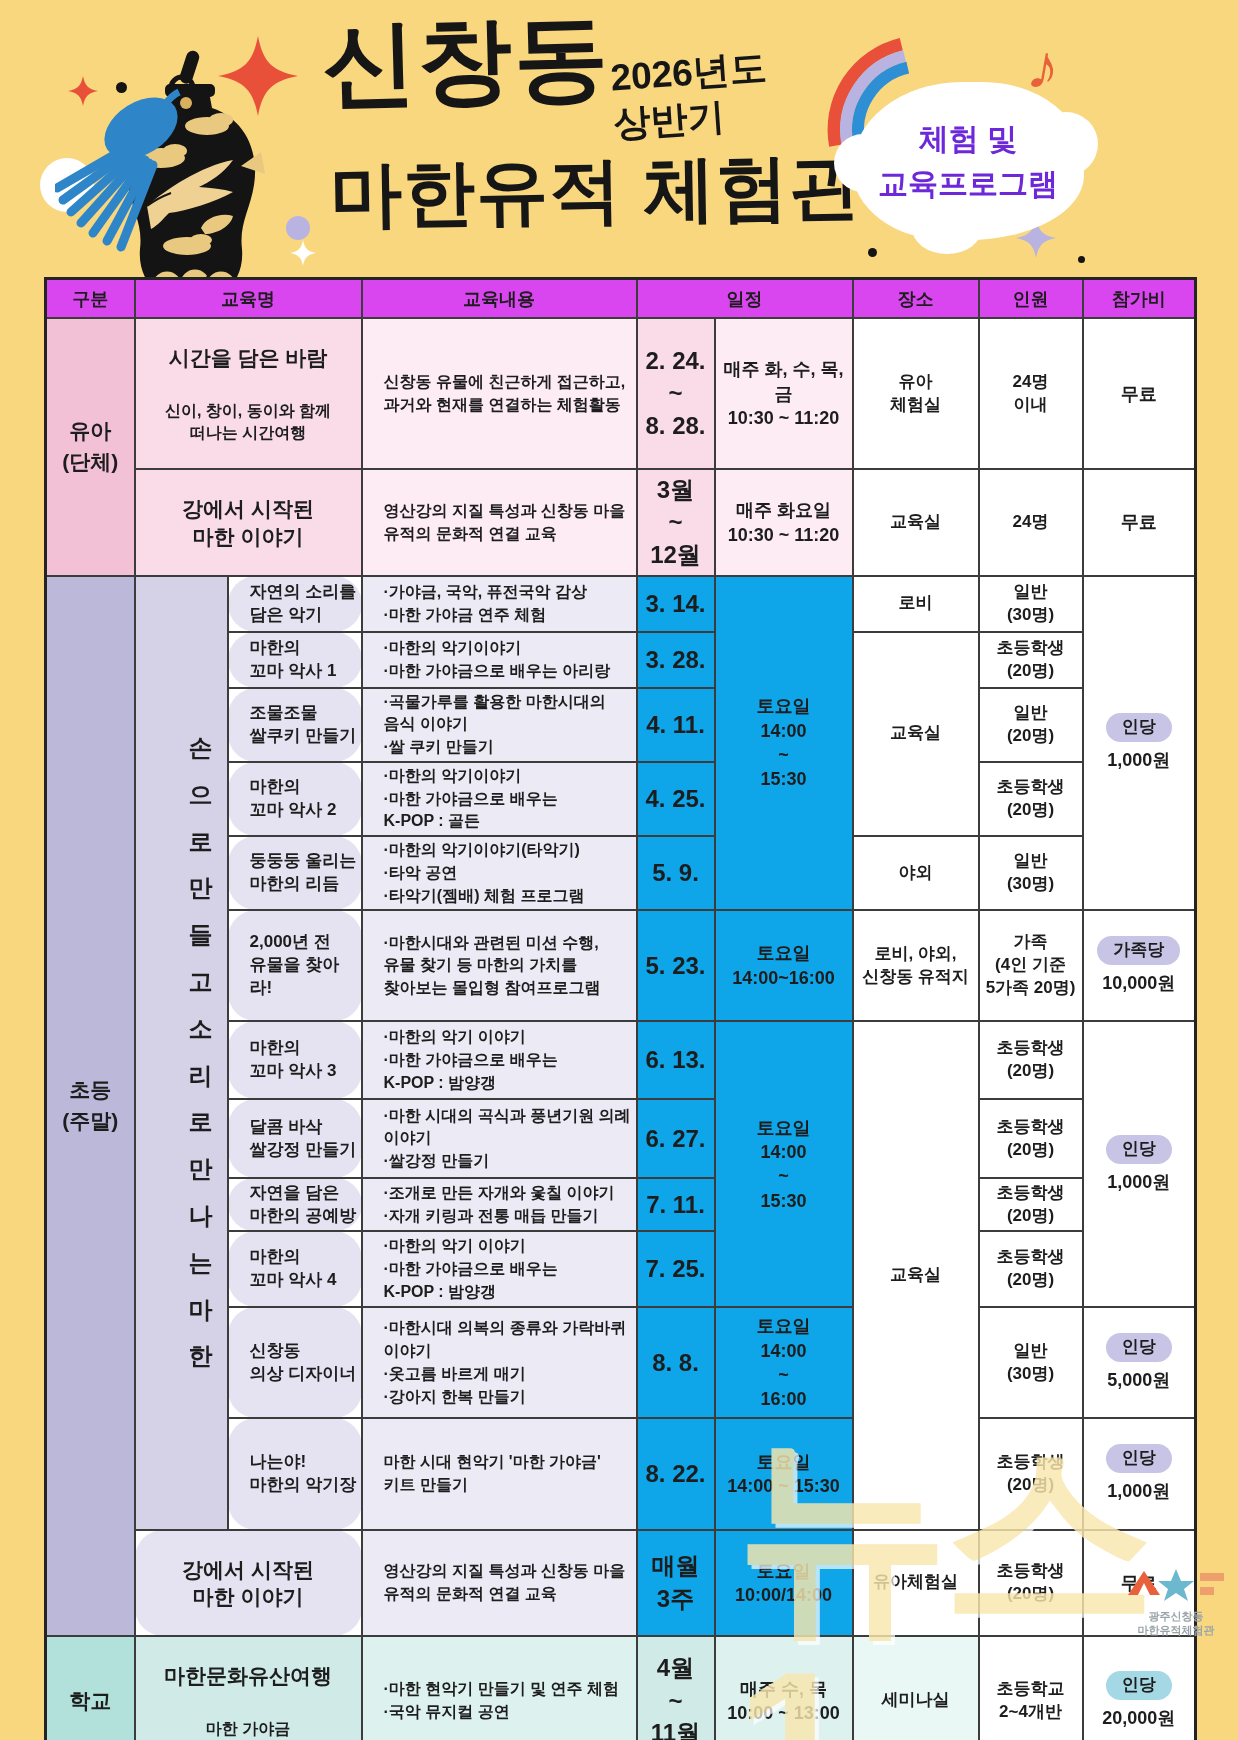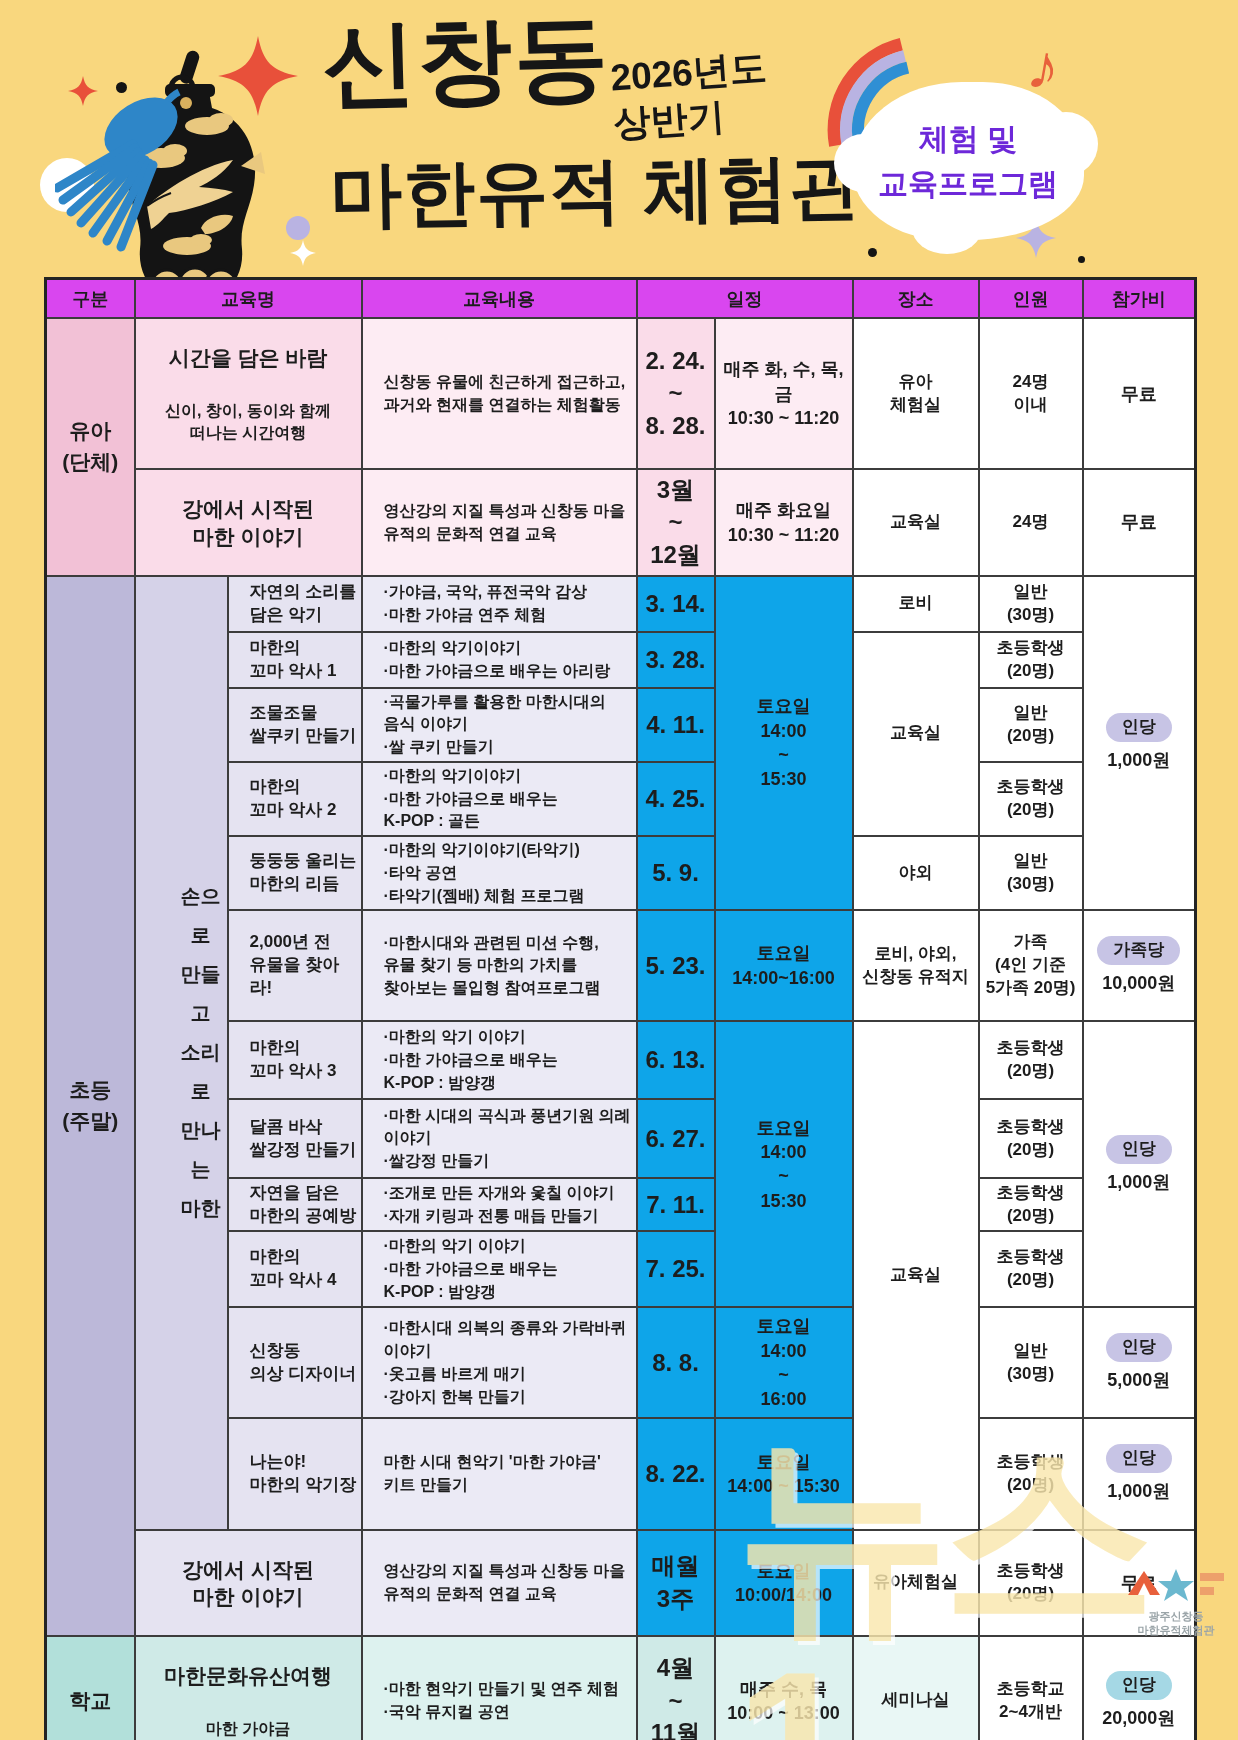--- a/index.html
+++ b/index.html
@@ -25,36 +25,36 @@
   th,td{border:2px solid #3c3c3c;padding:2px 4px;vertical-align:middle;text-align:center;color:#1d1d1d;white-space:pre-line;overflow:hidden;}
   table{border:3px solid #242424;}
   th{font-size:18px;font-weight:800;background:#d946ef;height:33px;}
   td{font-size:17px;font-weight:600;line-height:1.35;}
   .lft{text-align:left;padding-left:21px;}
   .content{font-size:16px;font-weight:600;line-height:1.42;}
   .nm{font-weight:800;}
   .name-main{font-size:21px;font-weight:900;line-height:1.3;}
   .name-sub{font-size:16px;font-weight:600;margin-top:6px;line-height:1.35;}
   .grp{font-size:21px;font-weight:900;line-height:1.45;}
-  .hands{font-size:20px;font-weight:900;line-height:1.95;padding-left:43px;}
+  .hands{font-size:24px;font-weight:900;line-height:1.95;padding-left:43px;}
   .dt{font-size:24px;font-weight:800;}
   .tm{font-size:18px;font-weight:800;}
   .fee-amt{font-size:18px;font-weight:800;}
   .pill{display:inline-block;padding:3px 16px;border-radius:999px;font-size:17px;font-weight:800;margin-bottom:4px;}
   .pill.lav{background:#c7c4e5;}
   .pill.teal{background:#a5d8e5;}
   .fee-wrap{display:flex;flex-direction:column;align-items:center;gap:2px;}
 
   
   .bg-pk-d{background:#f2c1d6;}
   .bg-pk-m{background:#fadce9;}
   .bg-pk-l{background:#fdecf3;}
   .bg-lv-d{background:#bcb8d9;}
   .bg-lv-g{background:#d5d2e8;}
-  .bg-lv-n{background:#e5e3f1;}
+  .bg-lv-n{background:#e5e3f1;border-radius:28px;}
   .bg-lv-c{background:#ebeaf5;}
   .bg-lv-f{background:#0ea5e9;}
   .bg-tl-d{background:#b2e0da;}
   .bg-tl-m{background:#cfeae7;}
   .bg-tl-l{background:#ddf2ef;}
   .bg-tl-f{background:#e9f7f5;}
 
   
   .foot-note{left:45px;top:1460px;font-size:19px;font-weight:700;color:#2a2a2a;}
   .foot-line{left:45px;font-size:22px;font-weight:800;color:#1c1c1c;}

